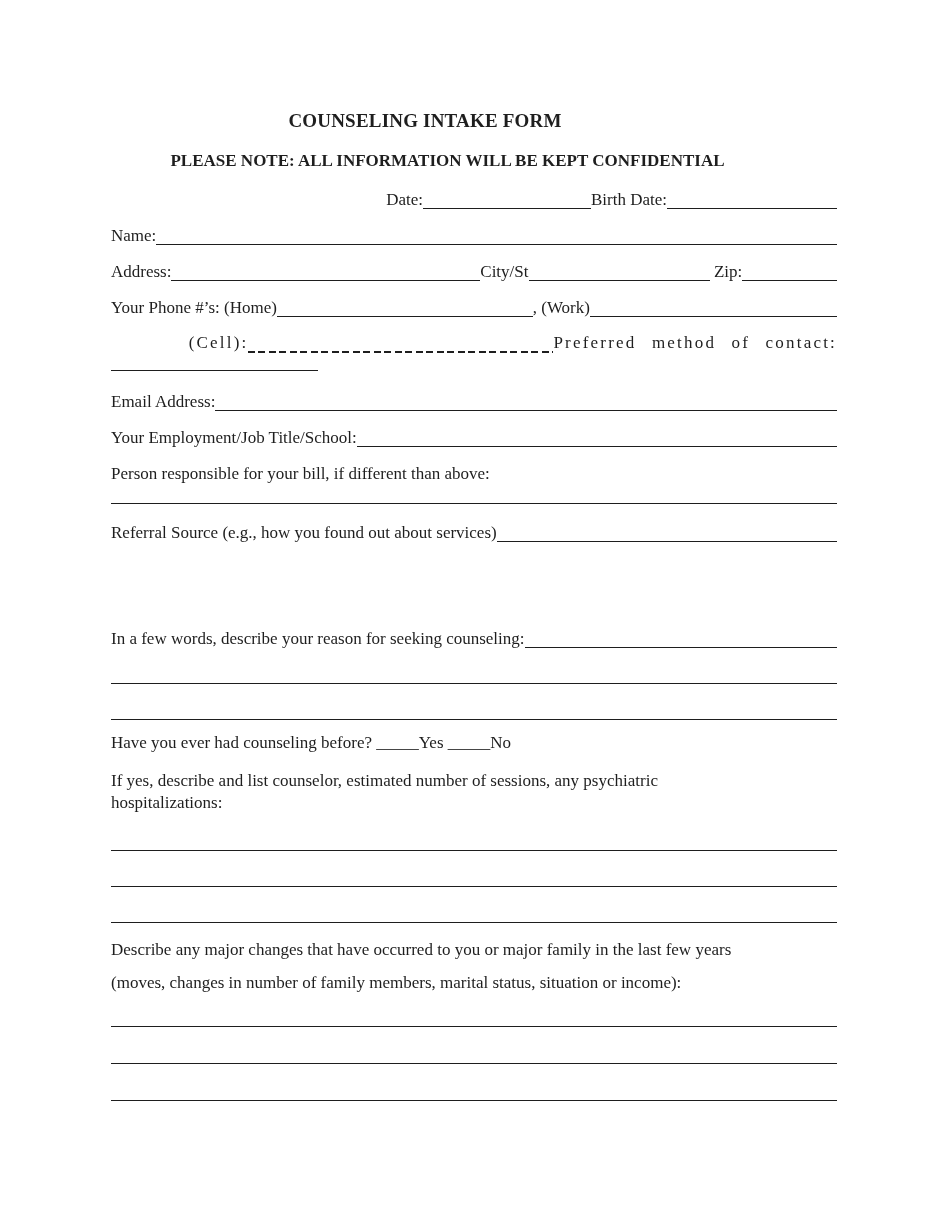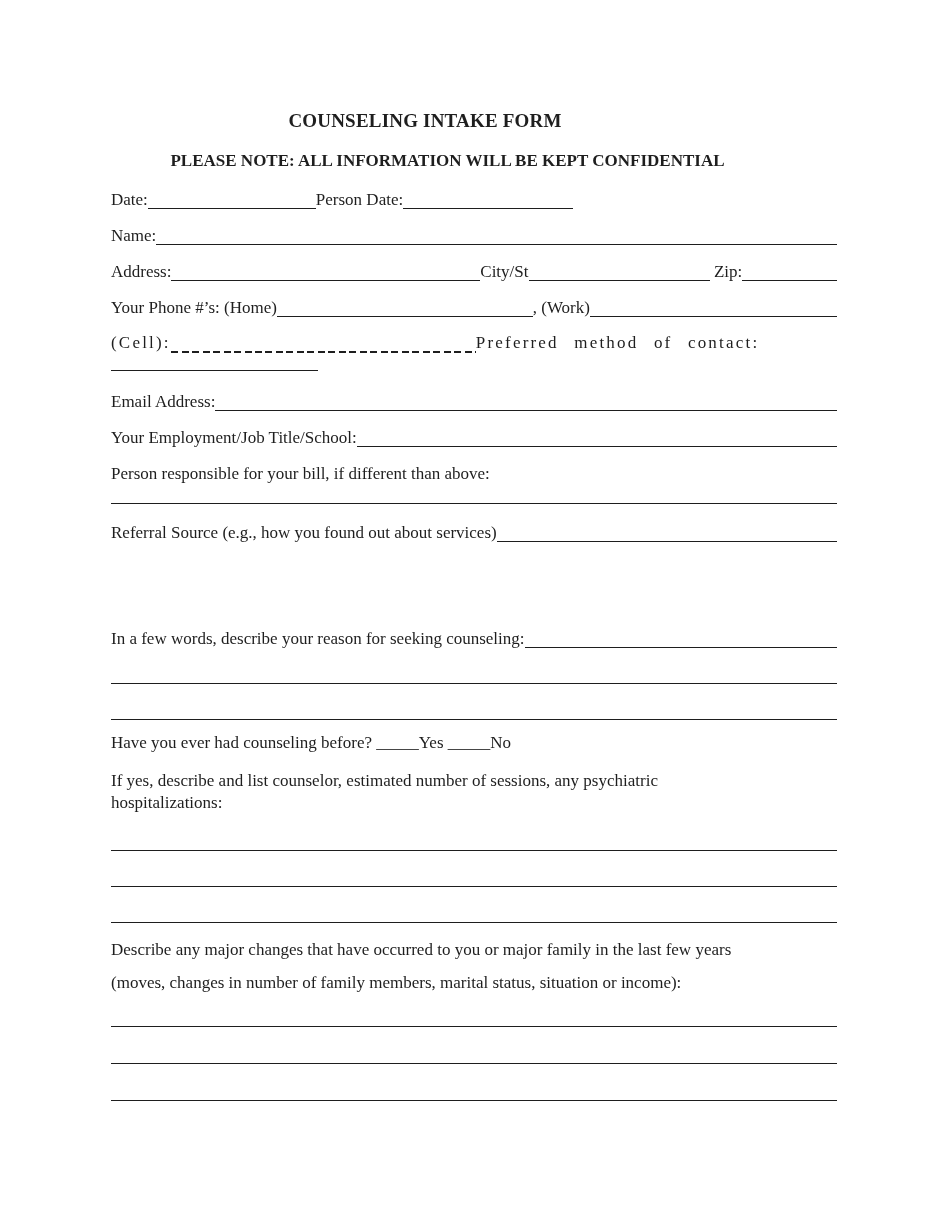--- a/index.html
+++ b/index.html
@@ -18,21 +18,21 @@
   .subtitle {
     position:absolute; left:0; right:0; top:151px;
     text-align:center; font-weight:700; font-size:17px;margin-left:45px;
   }
   .row {
     position:absolute; left:111px; width:726px;
     display:flex; align-items:baseline;
     font-size:17px; line-height:24px;
     white-space:pre;
   }
-  .row.between { justify-content:flex-start; }
+  .row.between { justify-content:flex-end; }
   .grp { display:flex; align-items:baseline; white-space:pre; }
   .bl {
     display:inline-block; height:2px;
     border-bottom:1.7px solid #1e1e1e;
     position:relative; top:4px;
   }
   .gr { flex:1 1 0; }
   .w168 { width:168px; }
   .w170 { width:170px; }
   .bl-dash {
@@ -49,21 +49,21 @@
 </head>
 <body>
 
 <div class="page">
 
   <div class="title">COUNSELING INTAKE FORM</div>
   <div class="subtitle">PLEASE NOTE: ALL INFORMATION WILL BE KEPT CONFIDENTIAL</div>
 
   <div class="row between" style="top:188px">
     <span class="grp"><span>Date:</span><span class="bl w168"></span></span>
-    <span class="grp"><span>Person Date:</span><span class="bl w170"></span></span>
+    <span class="grp"><span>Birth Date:</span><span class="bl w170"></span></span>
   </div>
 
   <div class="row" style="top:224px">
     <span>Name:</span><span class="bl gr"></span>
   </div>
 
   <div class="row" style="top:296px">
     <span>Your Phone #’s: (Home)</span><span class="bl gr" style="flex-grow:233"></span><span>, (Work)</span><span class="bl gr" style="flex-grow:225"></span>
   </div>
 

